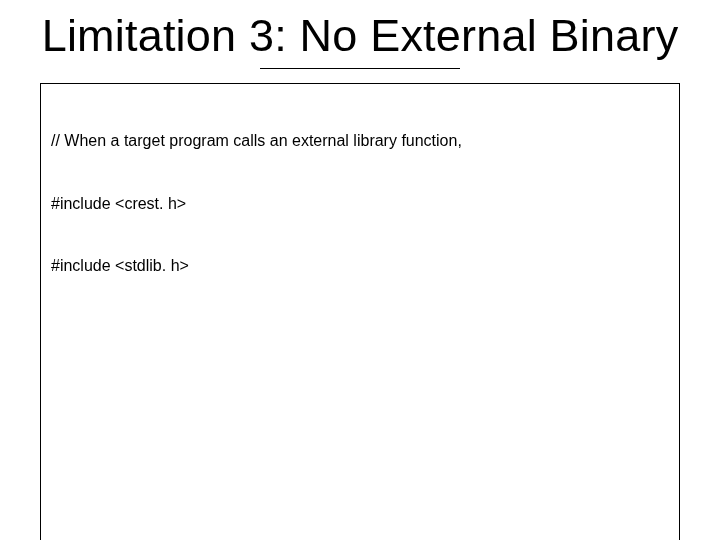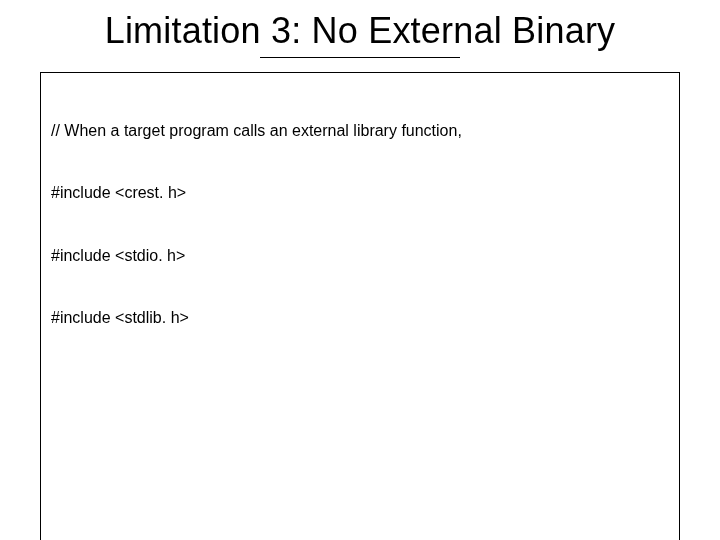--- a/index.html
+++ b/index.html
@@ -13,21 +13,21 @@
     overflow: hidden;
   }
   .slide {
     width: 720px;
     height: 540px;
     position: relative;
     box-sizing: border-box;
     padding: 10px 40px 20px 40px;
   }
   .title {
-    font-size: 36px;
+    font-size: 45px;
     font-weight: 300;
     text-align: center;
     line-height: 1.15;
     margin: 0 0 6px 0;
     letter-spacing: 0.2px;
   }
   .title-underline {
     width: 200px;
     height: 1px;
     background: #000;
@@ -49,21 +49,20 @@
 <div class="slide">
 
   <h1 class="title">
     <span>Limitation 3: No External Binary</span><br>
   </h1>
   <div class="title-underline"></div>
 
   <div class="code-box">
     <span class="code-line">// When a target program calls an external library function,</span>
     <span class="code-line">#include &lt;crest. h&gt;</span>
-    <span class="code-line">#include &lt;stdio. h&gt;</span>
     <span class="code-line">#include &lt;stdlib. h&gt;</span>
     
     
     
     
     
     
     
     
     

